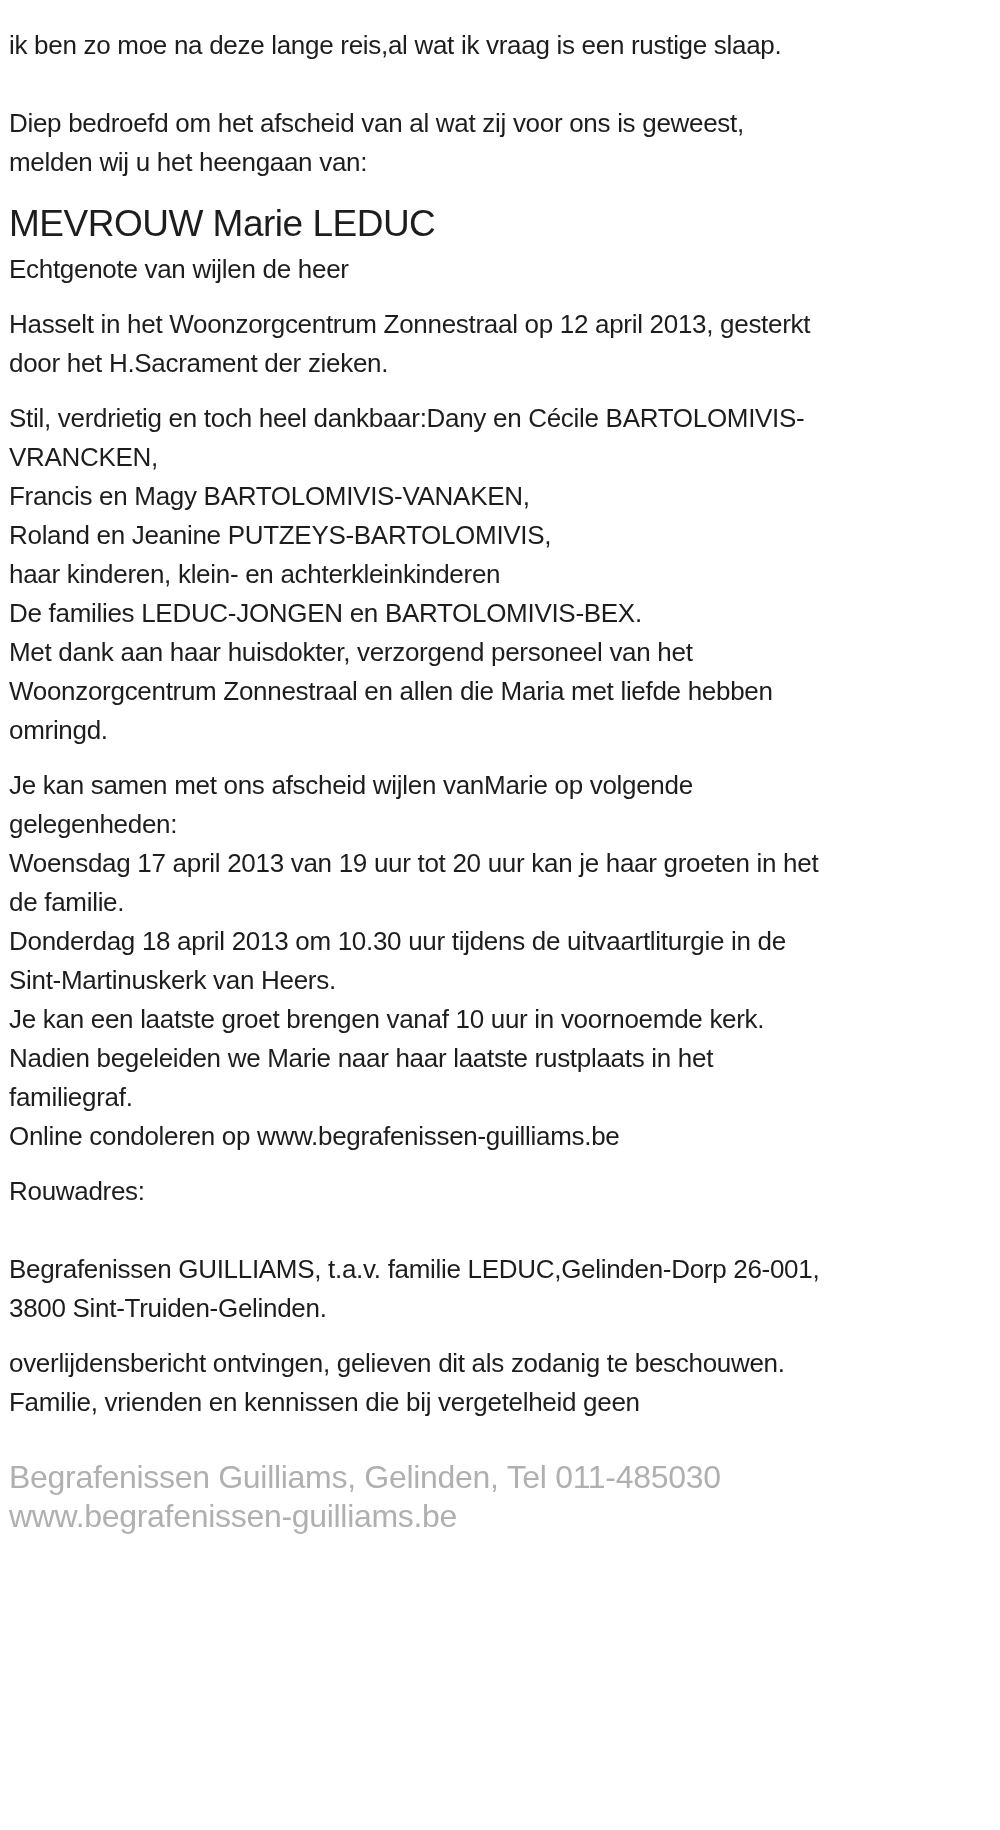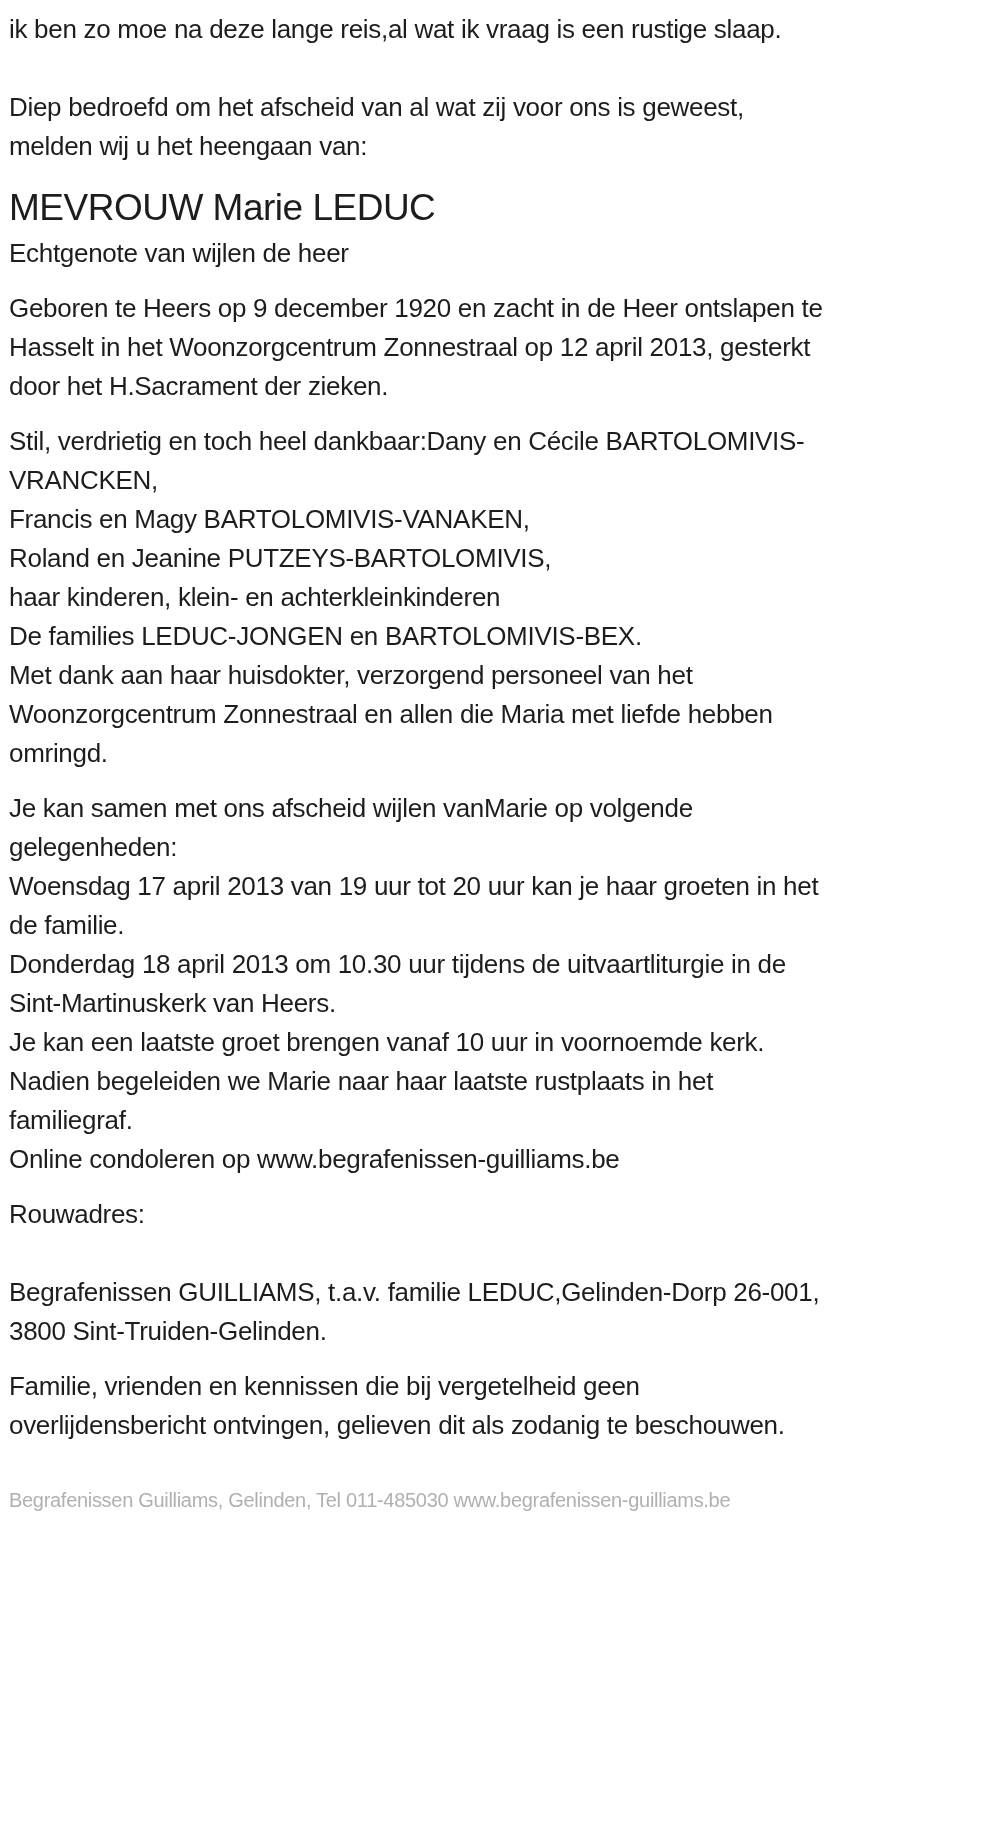--- a/index.html
+++ b/index.html
@@ -9,21 +9,21 @@
   }
   body {
     width: 1000px;
     min-height: 1830px;
     box-sizing: border-box;
     font-family: "Liberation Sans", sans-serif;
     color: #1d1d1d;
     letter-spacing: -0.3px;
   }
   .doc {
-    padding: 10px 10px 20px 9px;
+    padding: 26px 10px 20px 9px;
   }
   .para {
     margin: 0;
   }
   .para + .para {
     margin-top: 39px;
   }
   .line {
     font-size: 26px;
     line-height: 39px;
@@ -32,21 +32,21 @@
   }
   .deceased-title {
     font-size: 37px;
     font-weight: normal;
     line-height: 52px;
     letter-spacing: -0.5px;
   }
   .footer {
     margin-top: 36px;
     color: #b0b0b0;
-    font-size: 20px;
+    font-size: 32px;
     line-height: 39px;
     max-width: 984px;
   }
 </style>
 </head>
 <body>
 
 <div class="doc">
 
   <p class="para">
@@ -60,21 +60,20 @@
   <p></p>
 
   <p class="para">
     </p>
     <div class="deceased-title">MEVROUW Marie LEDUC</div>
     <div class="line">Echtgenote van wijlen de heer</div>
   <p></p>
 
   <p class="para">
     </p>
-    <div class="line">Geboren te Heers op 9 december 1920 en zacht in de Heer ontslapen te</div>
     <div class="line">Hasselt in het Woonzorgcentrum Zonnestraal op 12 april 2013, gesterkt</div>
     <div class="line">door het H.Sacrament der zieken.</div>
   <p></p>
 
   <p class="para">
     </p>
     <div class="line">Stil, verdrietig en toch heel dankbaar:Dany en Cécile BARTOLOMIVIS-</div>
     <div class="line">VRANCKEN,</div>
     <div class="line">Francis en Magy BARTOLOMIVIS-VANAKEN,</div>
     <div class="line">Roland en Jeanine PUTZEYS-BARTOLOMIVIS,</div>
@@ -104,19 +103,19 @@
   </p>
 
   <p class="para">
     </p>
     <div class="line">Begrafenissen GUILLIAMS, t.a.v. familie LEDUC,Gelinden-Dorp 26-001,</div>
     <div class="line">3800 Sint-Truiden-Gelinden.</div>
   <p></p>
 
   <p class="para">
     </p>
+    <div class="line">overlijdensbericht ontvingen, gelieven dit als zodanig te beschouwen.</div>
     <div class="line">Familie, vrienden en kennissen die bij vergetelheid geen</div>
-    <div class="line">overlijdensbericht ontvingen, gelieven dit als zodanig te beschouwen.</div>
   <p></p>
 
   <div class="footer">Begrafenissen Guilliams, Gelinden, Tel 011-485030 www.begrafenissen-guilliams.be</div>
 
 </div>
 
 </body></html>

